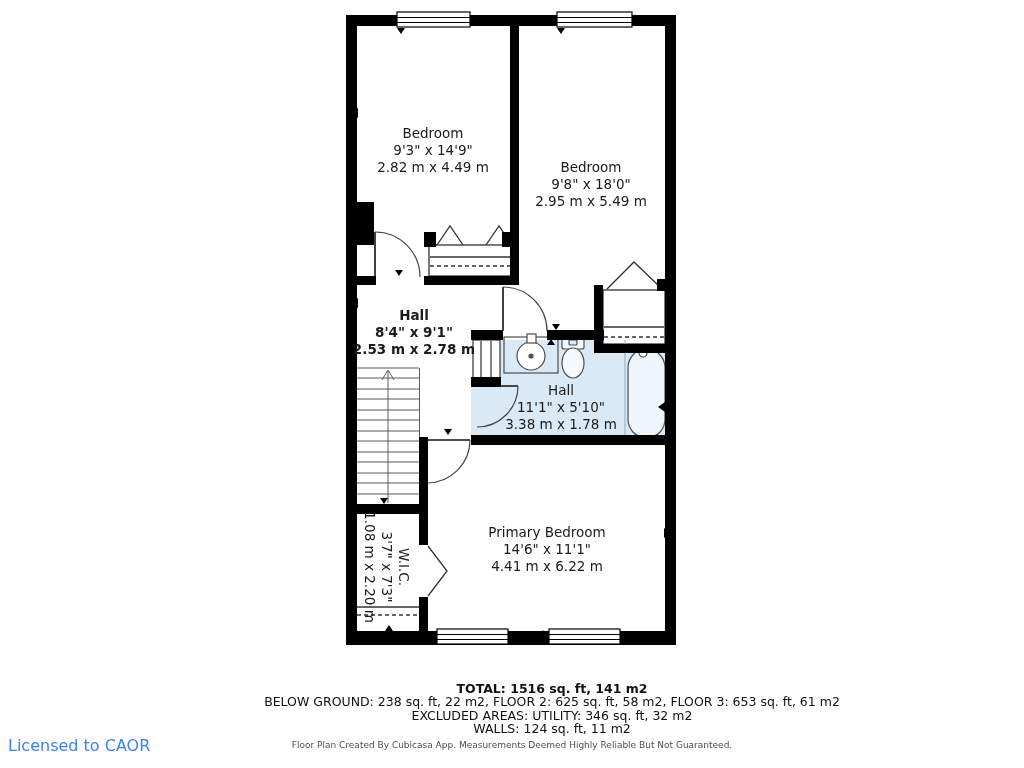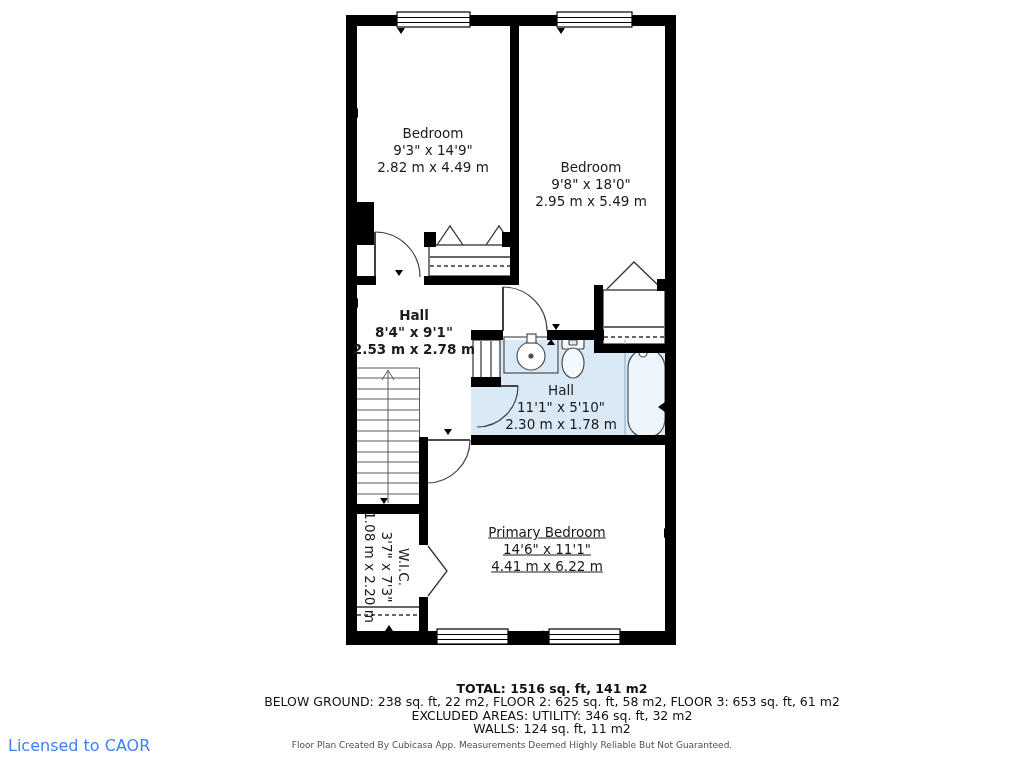--- a/index.html
+++ b/index.html
@@ -185,24 +185,24 @@
 
 <div class="room-label" style="left:414px;top:332px;font-weight:bold;">
   <div>Hall</div>
   <div>8'4" x 9'1"</div>
   <div>2.53 m x 2.78 m</div>
 </div>
 
 <div class="room-label" style="left:561px;top:407px;">
   <div>Hall</div>
   <div>11'1" x 5'10"</div>
-  <div>2.30 m x 1.78 m</div>
-</div>
-
-<div class="room-label" style="left:547px;top:549px;text-decoration:underline;">
+  <div>3.38 m x 1.78 m</div>
+</div>
+
+<div class="room-label" style="left:547px;top:549px;">
   <div>Primary Bedroom</div>
   <div>14'6" x 11'1"</div>
   <div>4.41 m x 6.22 m</div>
 </div>
 
 <div class="room-label rotated" style="left:386px;top:567px;">
   <div>W.I.C.</div>
   <div>3'7" x 7'3"</div>
   <div>1.08 m x 2.20 m</div>
 </div>

